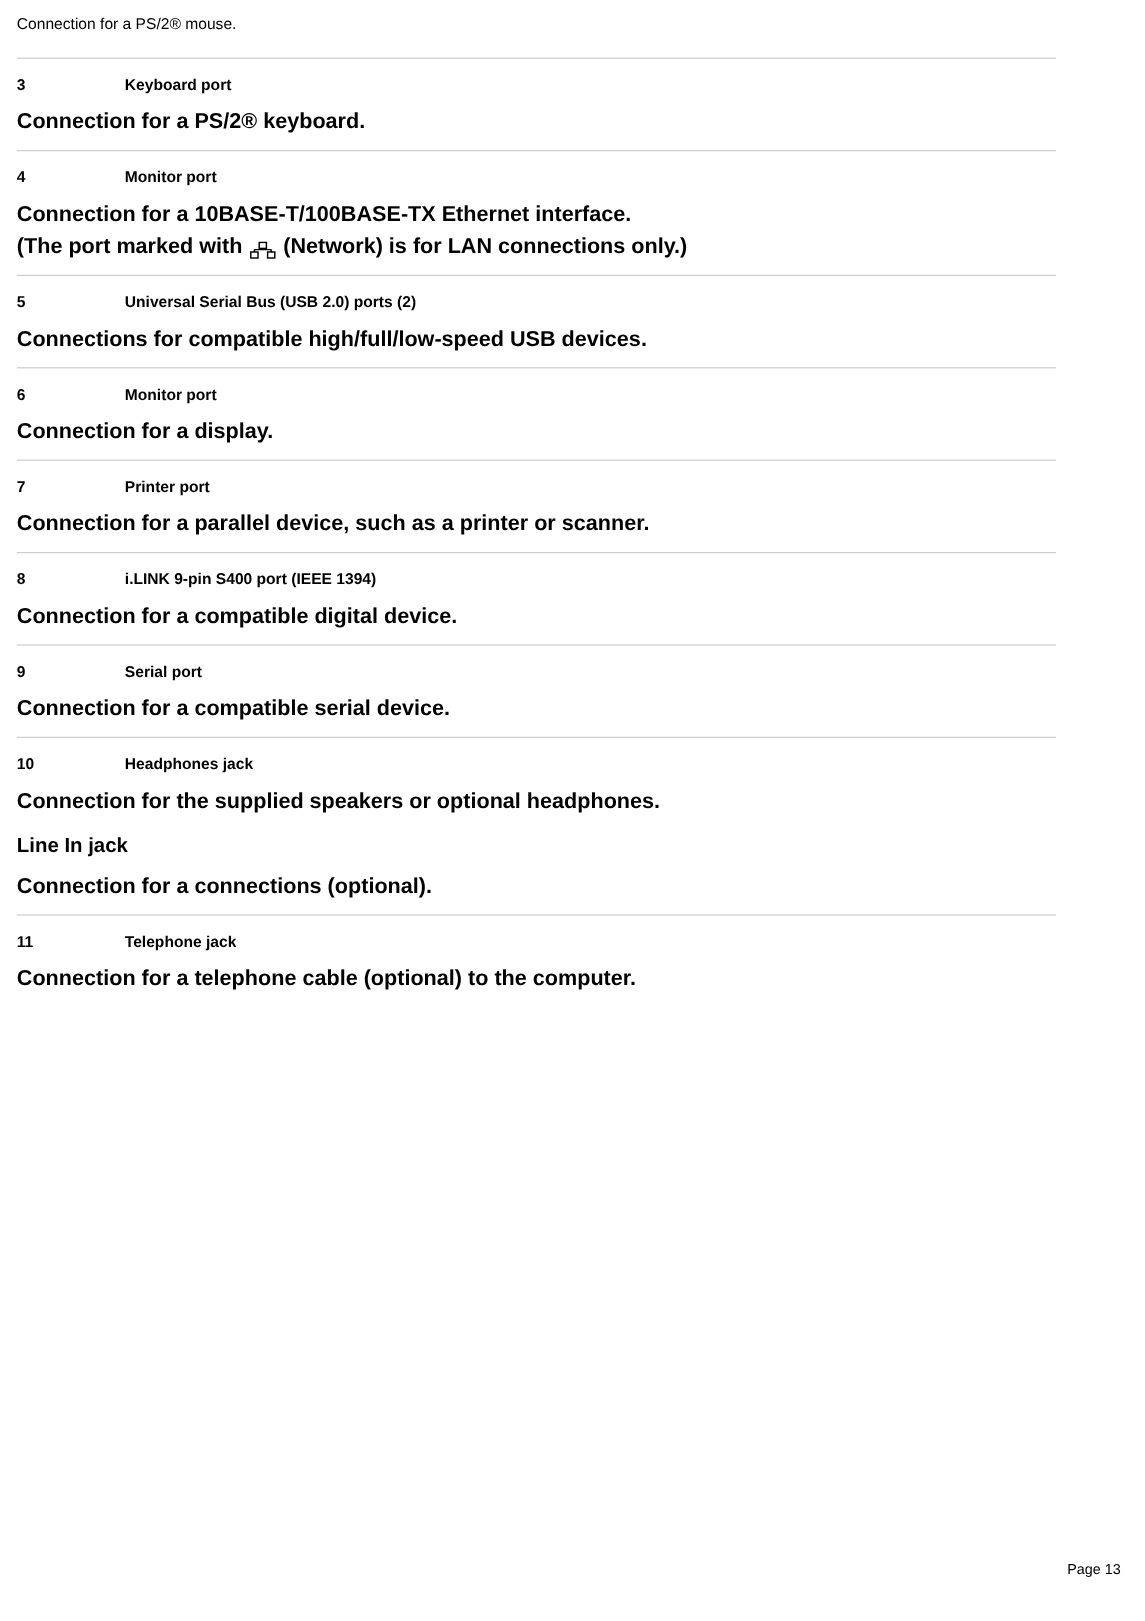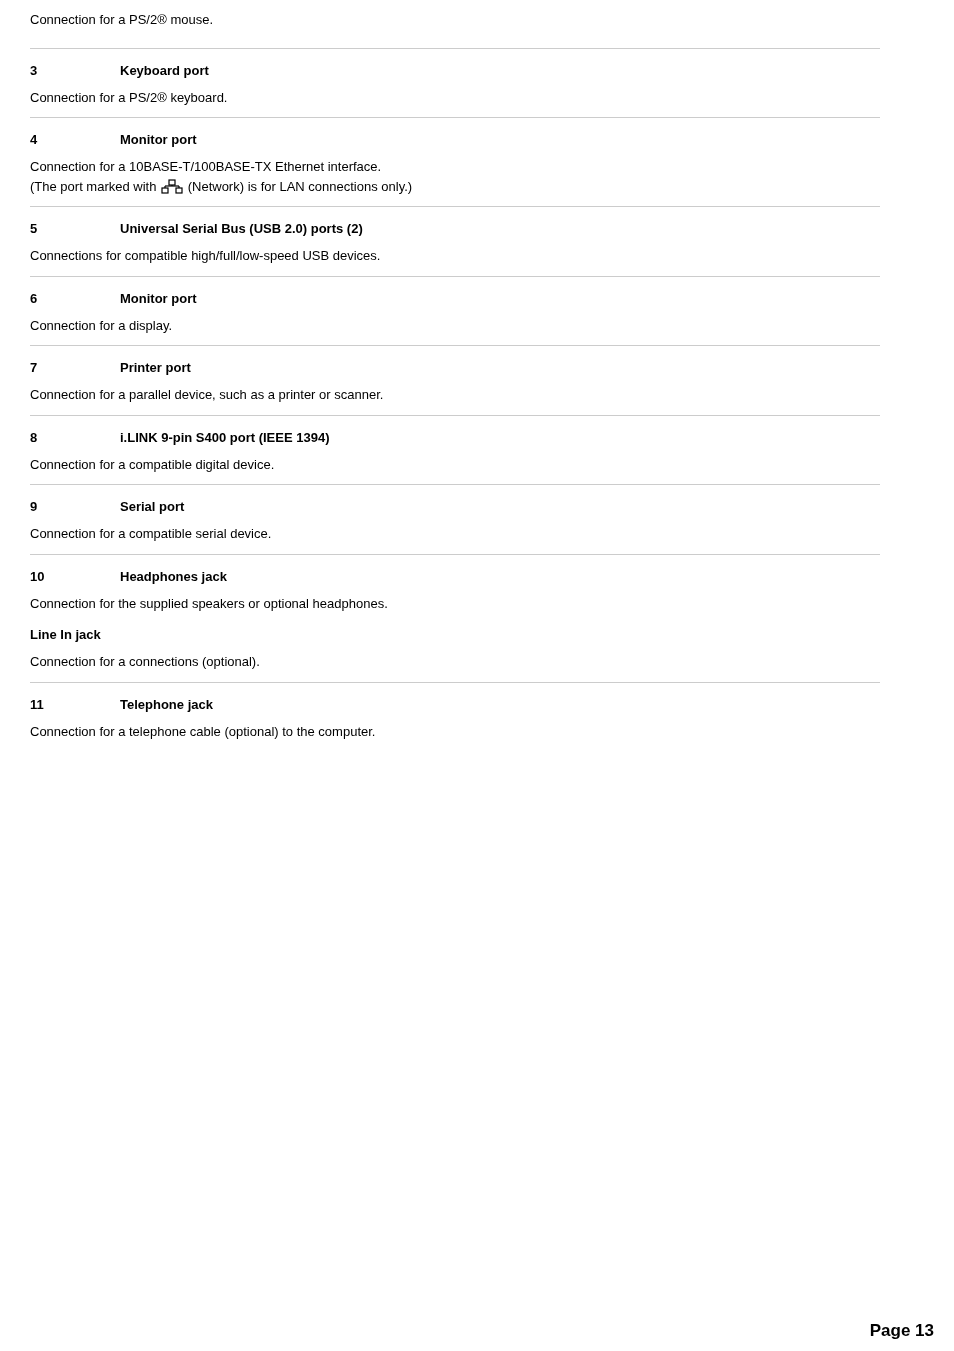--- a/index.html
+++ b/index.html
@@ -12,21 +12,21 @@
       background: #ffffff;
       font-family: Arial, Helvetica, sans-serif;
       font-size: 13px;
       color: #000000;
       width: 954px;
       min-height: 1351px;
       position: relative;
     }
 
     .page-content {
-      padding: 10px 40px 40px 30px;
+      padding: 10px 40px 40px 14px;
       max-width: 920px;
     }
 
     .intro-text {
       margin-bottom: 18px;
       font-size: 13px;
       line-height: 1.5;
     }
 
     .section {
@@ -47,24 +47,25 @@
       display: inline-block;
     }
 
     .section-title {
       font-size: 13px;
       font-weight: bold;
       margin-left: 30px;
     }
 
     .section-body {
-      font-size: 13px;
+      font-size: 18px;
       line-height: 1.5;
       margin-bottom: 10px;
       padding-left: 0;
+      font-weight: bold;
     }
 
     .divider {
       border: none;
       border-top: 1px solid #cccccc;
       margin: 0 0 10px 0;
     }
 
     .network-icon {
       display: inline-block;
@@ -75,29 +76,29 @@
       margin: 0 1px;
     }
 
     .network-icon svg {
       width: 22px;
       height: 16px;
     }
 
     .page-footer {
       position: absolute;
-      bottom: 10px;
+      bottom: 36px;
       right: 20px;
+      font-size: 12px;
+      font-weight: normal;
+      color: #000;
+    }
+
+    .unnumbered-header {
       font-size: 17px;
-      font-weight: bold;
-      color: #000;
-    }
-
-    .unnumbered-header {
-      font-size: 13px;
       font-weight: bold;
       margin-bottom: 10px;
       margin-top: 14px;
     }
   </style>
 </head>
 <body>
 
 <div class="page-content">
 

